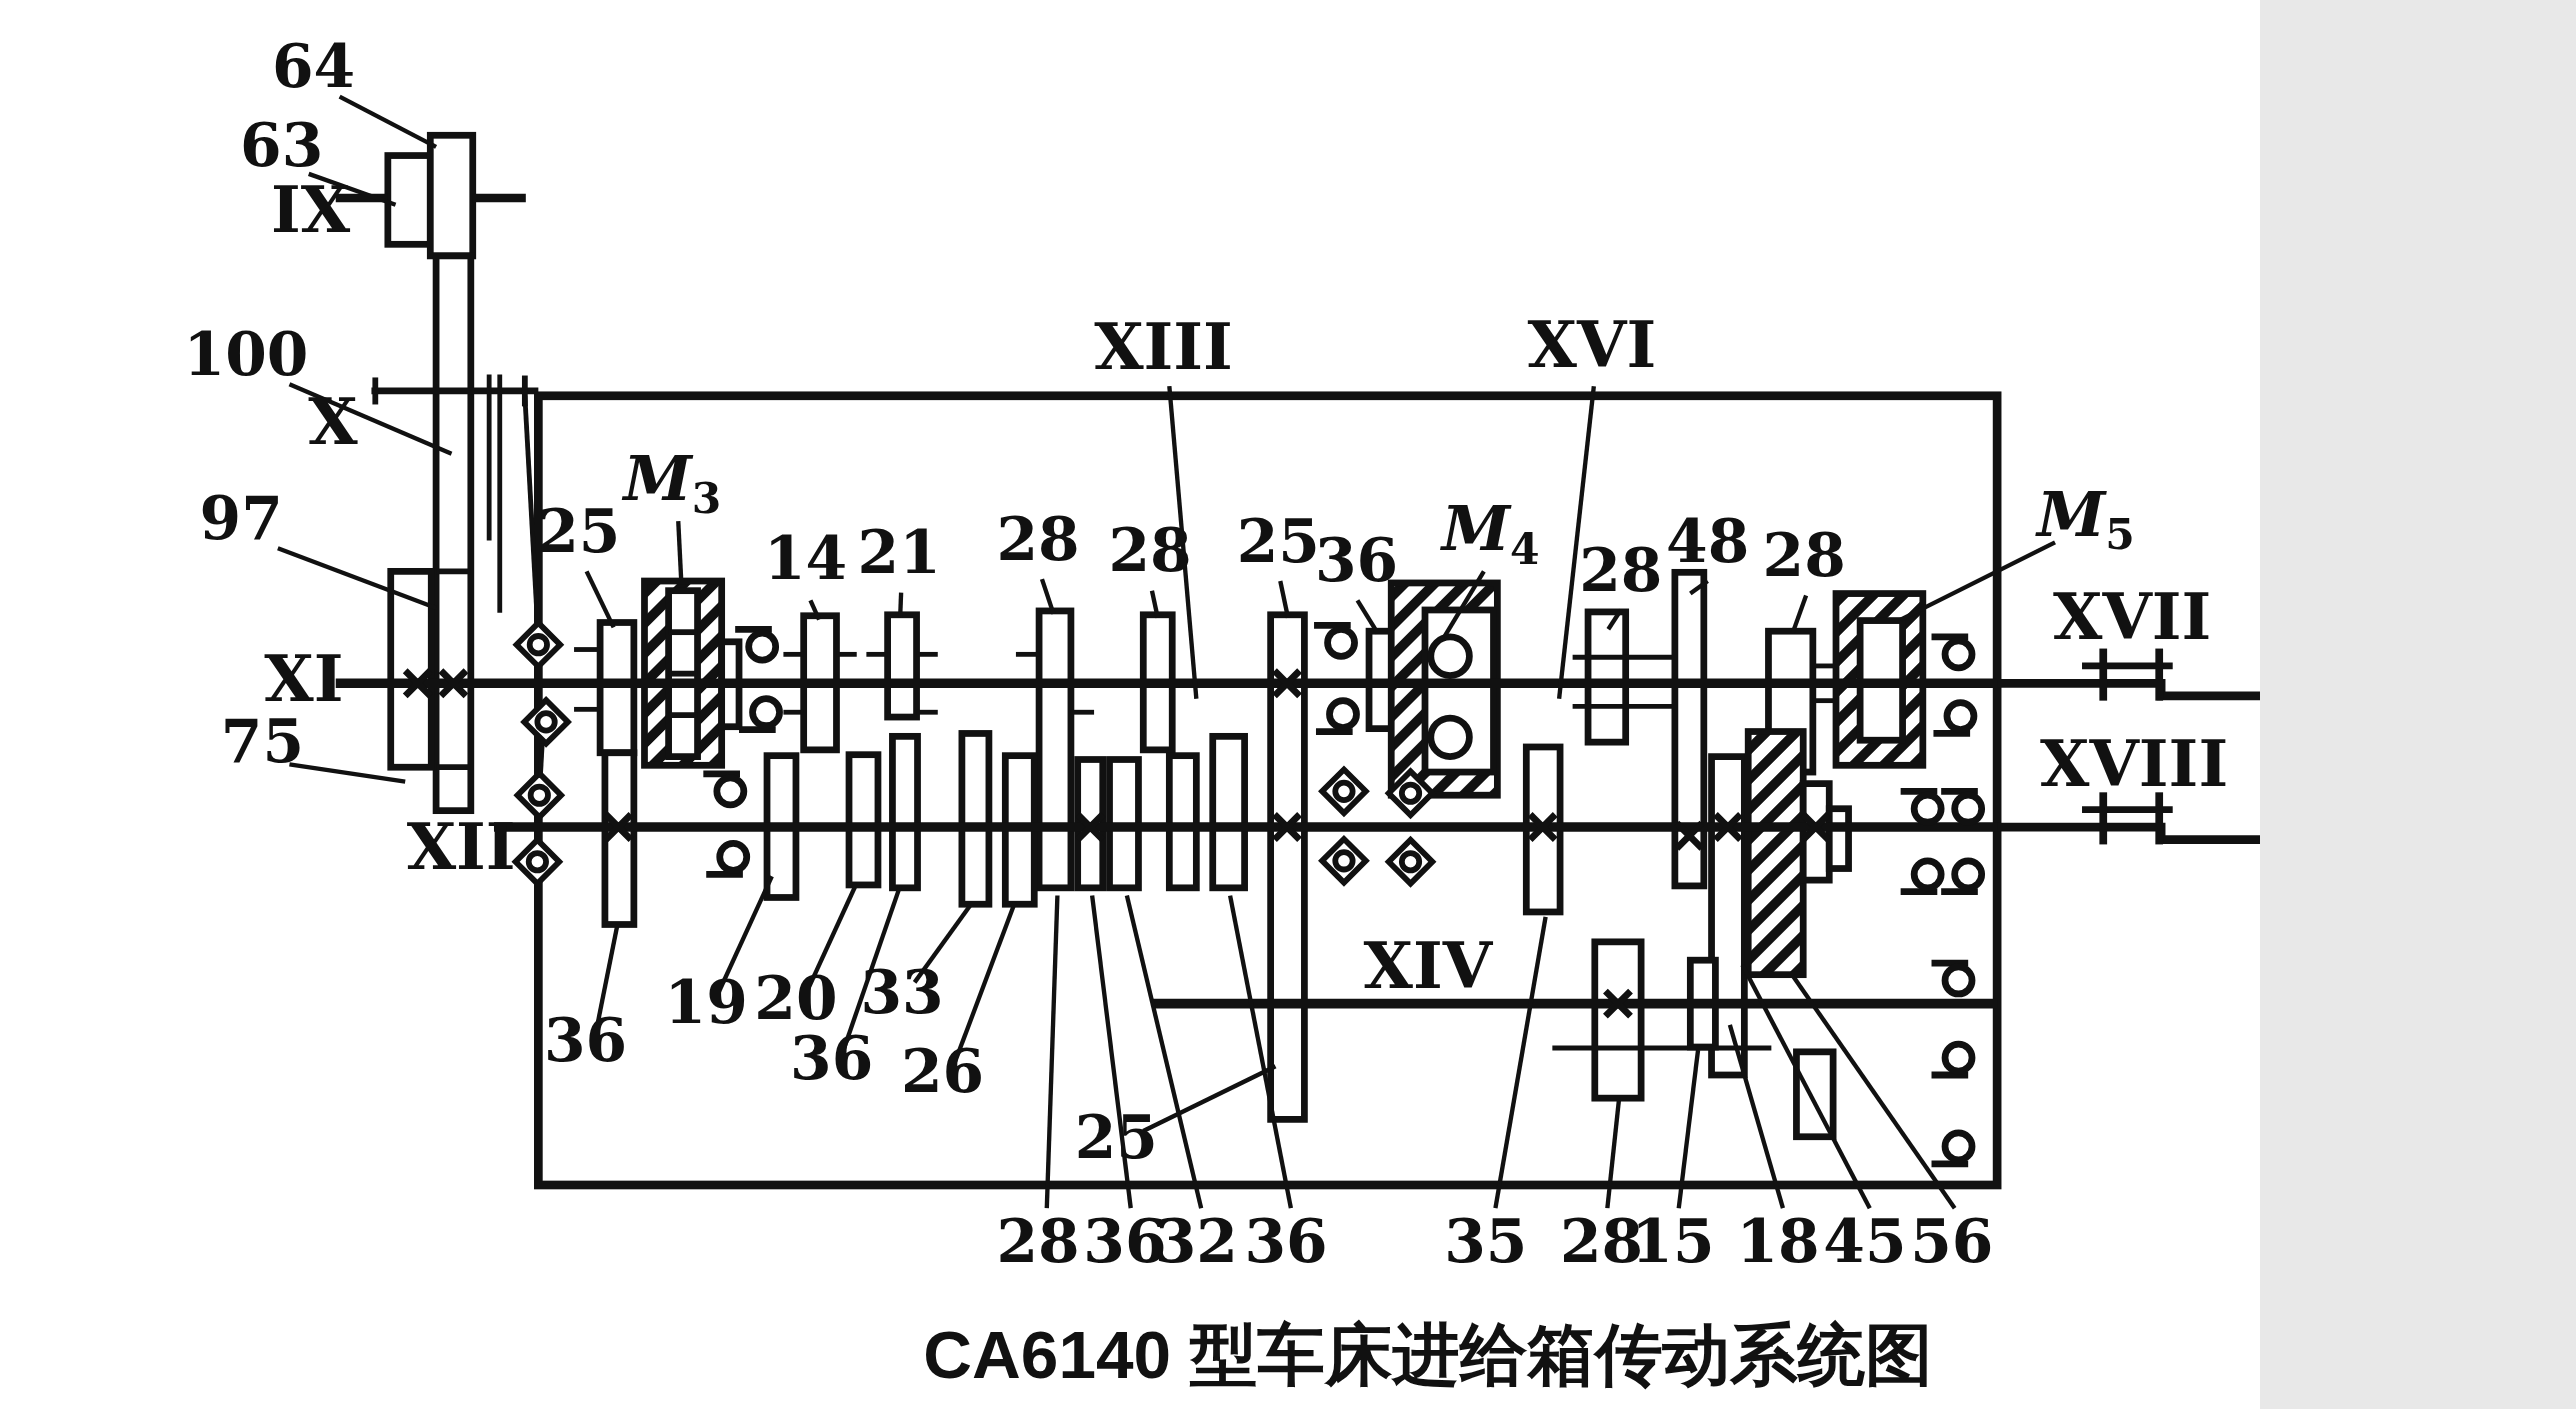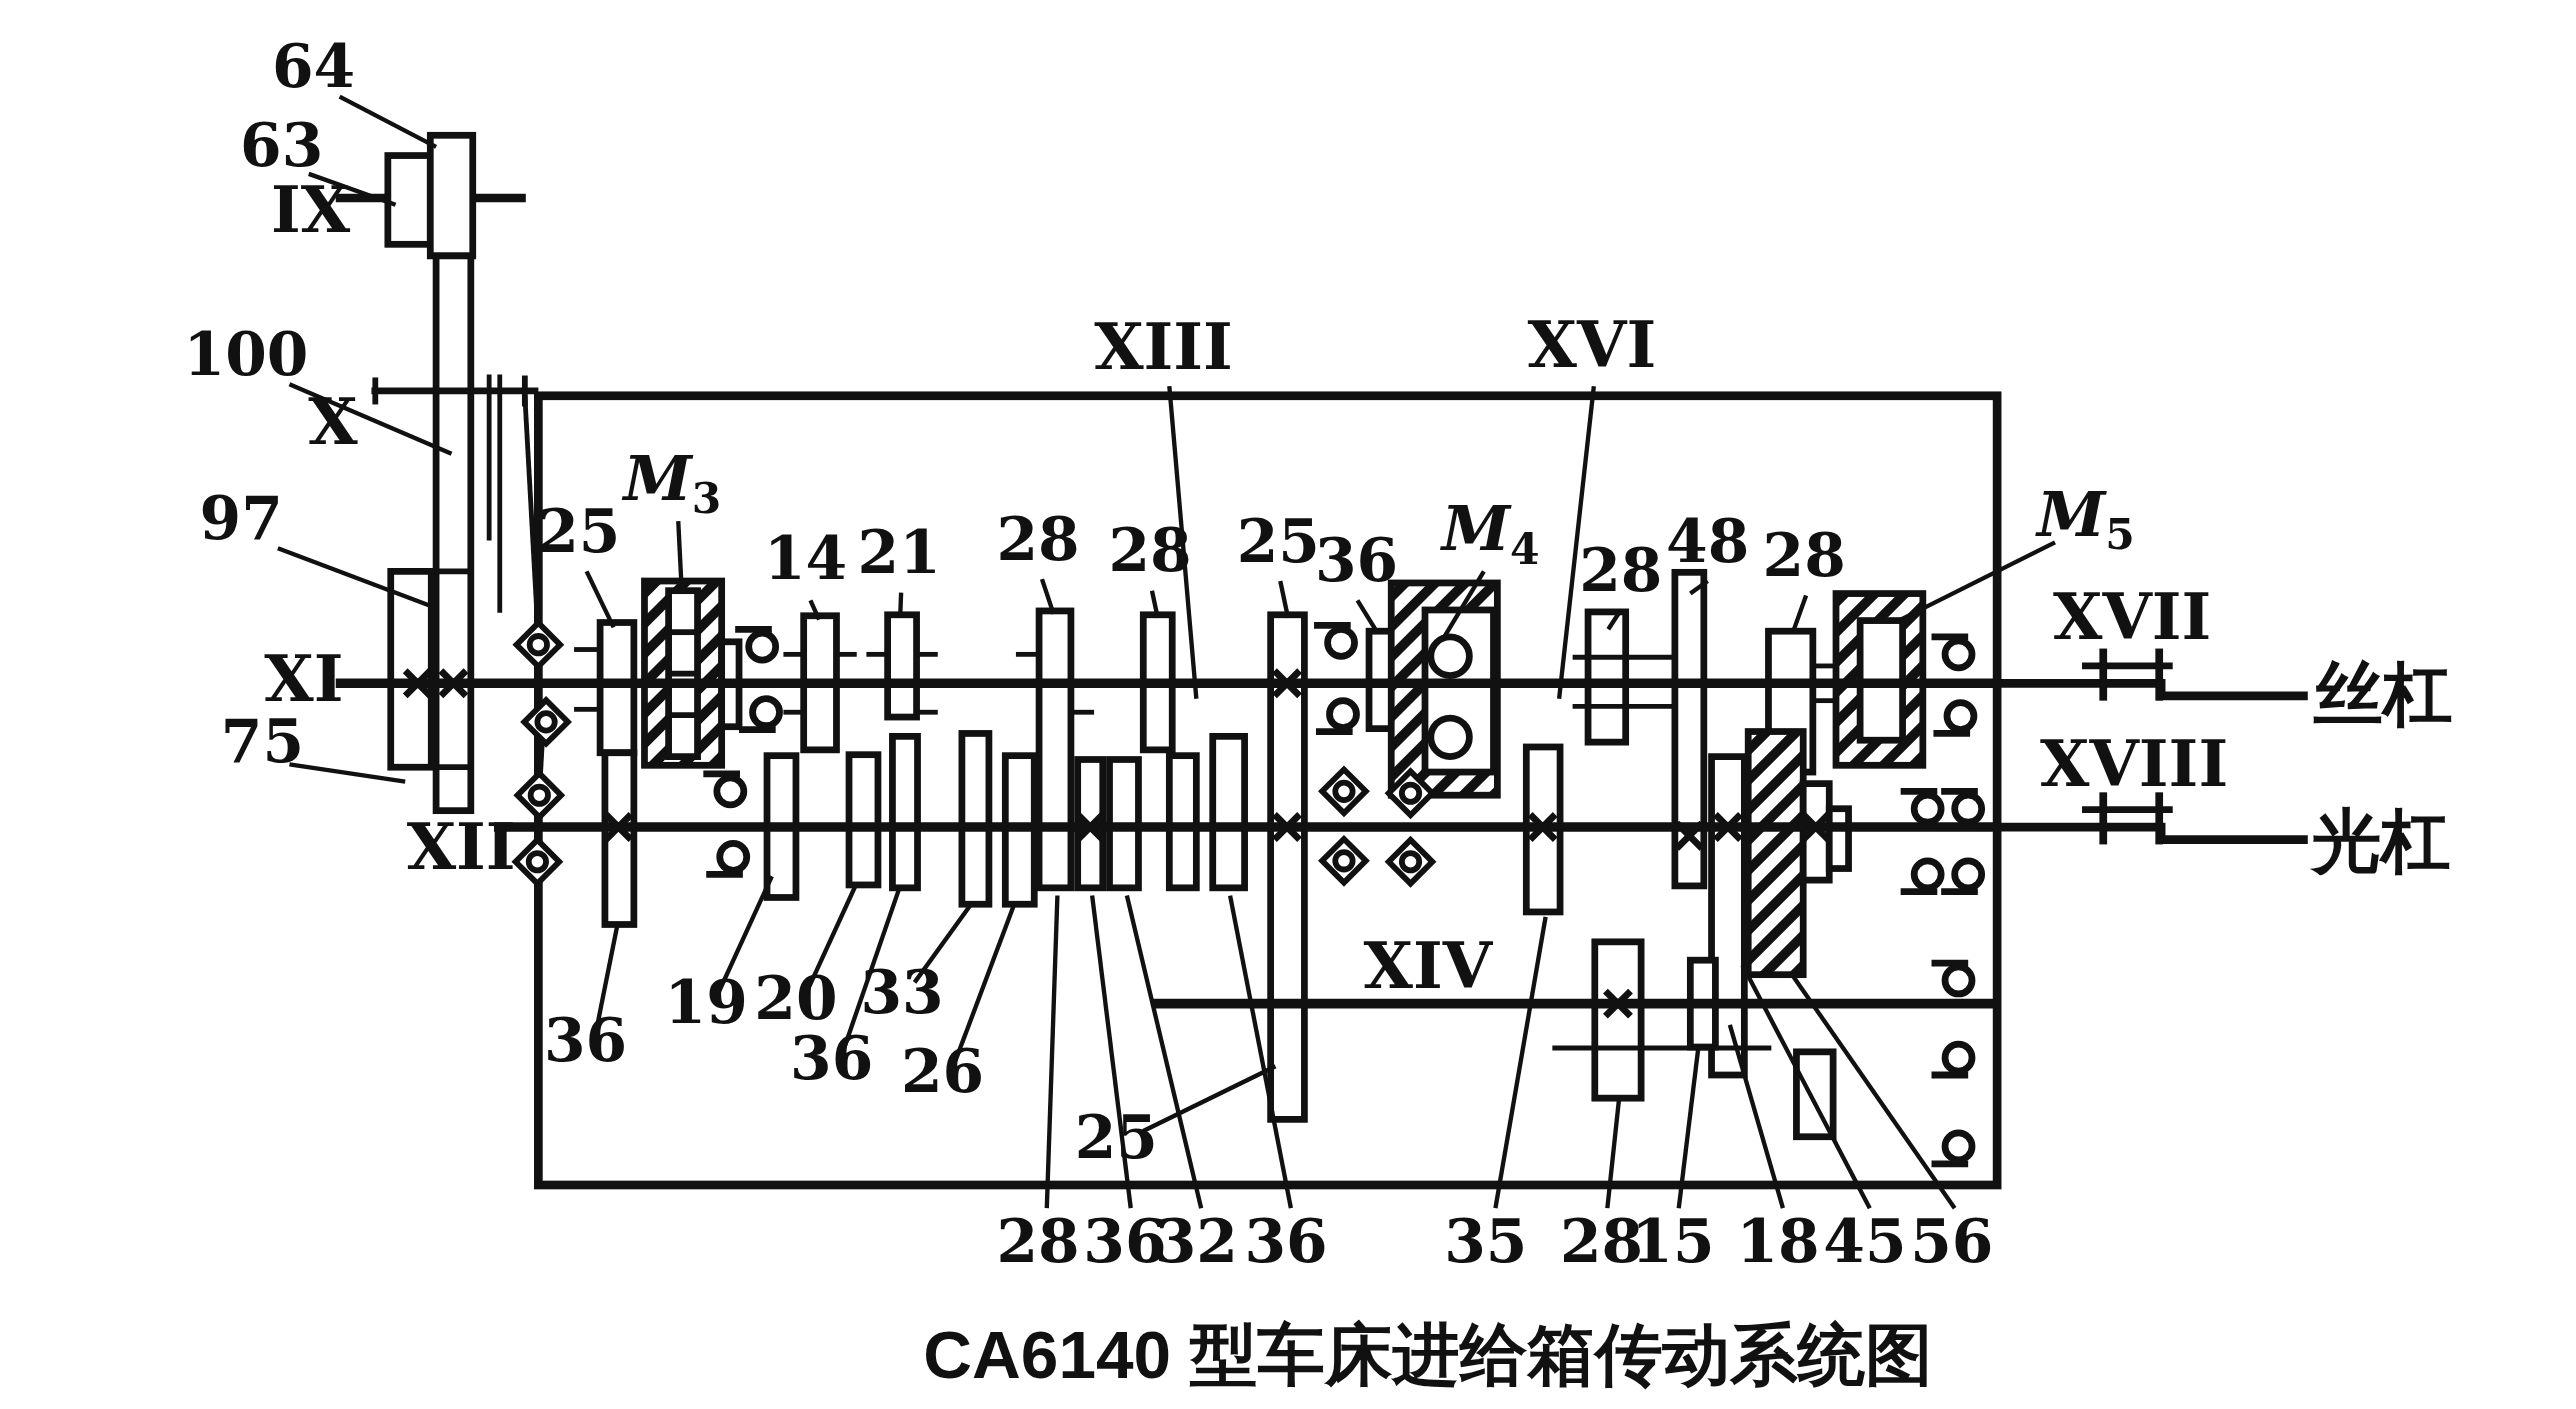--- a/index.html
+++ b/index.html
@@ -1,16 +1,16 @@
 <!DOCTYPE html>
 <html><head>
 <meta charset="utf-8">
 <style>
   html,body{margin:0;padding:0;background:#e8e8e8;}
-  .stage{position:relative;width:2576px;height:1410px;background:#ffffff;overflow:hidden;
+  .stage{position:relative;width:2260px;height:1410px;background:#ffffff;overflow:hidden;
          font-family:"DejaVu Serif","Liberation Serif",serif;}
   svg{position:absolute;left:0;top:0;}
   .ln{stroke:#111;fill:none;}
   .gear{stroke:#111;fill:#fff;}
   .hatched{stroke:#111;fill:url(#hatch);}
   text{fill:#111;}
   .num{font-size:62px;font-weight:bold;font-family:"DejaVu Serif","Liberation Serif",serif;}
   .rom{font-size:66px;font-weight:bold;font-family:"DejaVu Serif","Liberation Serif",serif;}
   .cn{font-size:72px;font-weight:bold;font-family:"Liberation Sans","DejaVu Sans",sans-serif;}
   .ttl{font-size:70px;font-weight:bold;font-family:"Liberation Sans","DejaVu Sans",sans-serif;}

